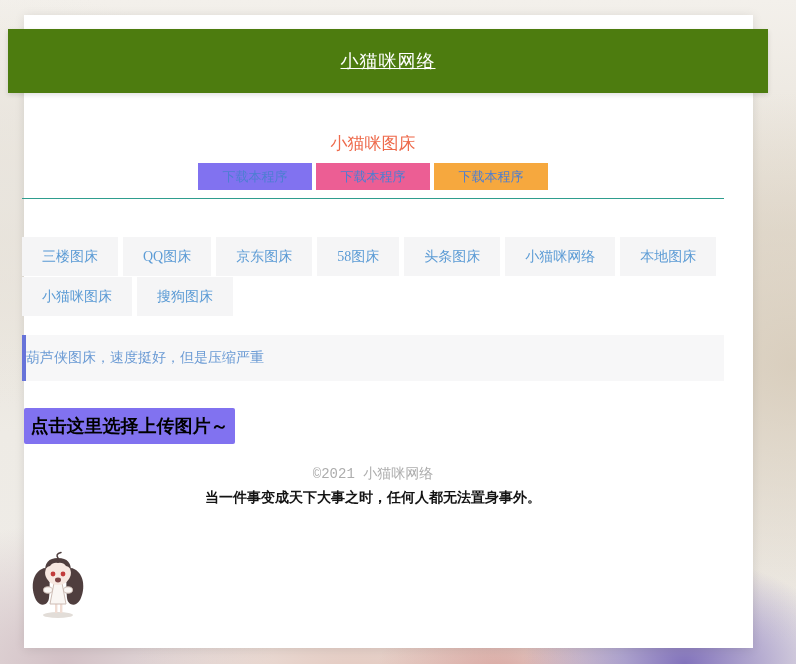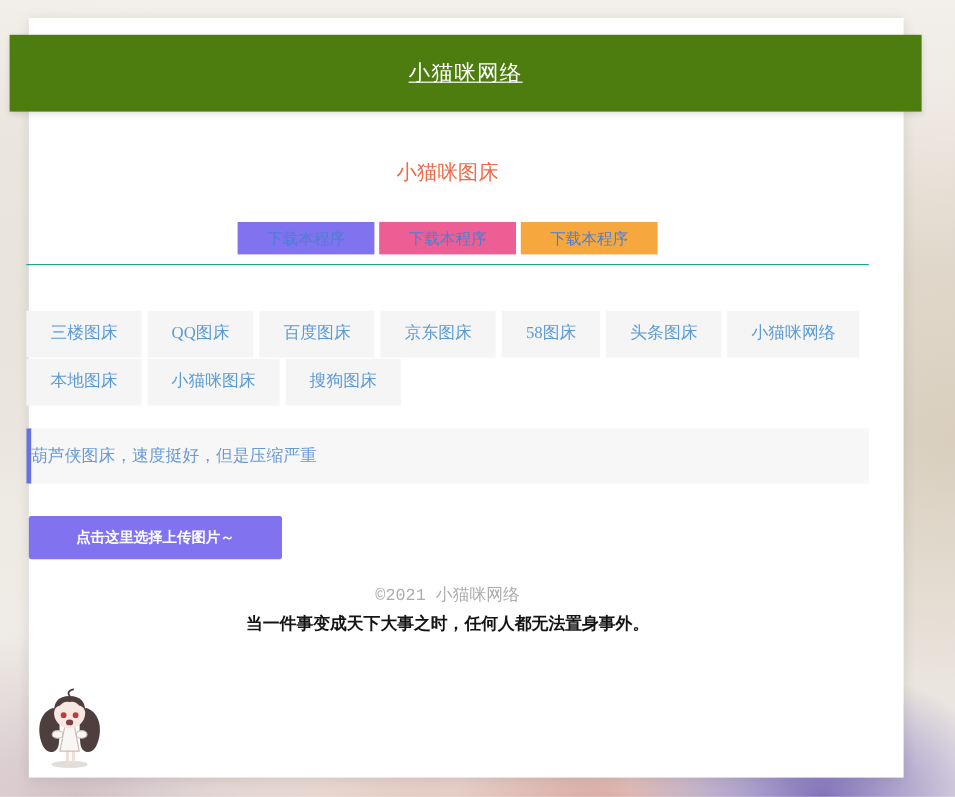--- a/index.html
+++ b/index.html
@@ -21,41 +21,41 @@
     background: #ffffff; box-shadow: 0 1px 10px rgba(0,0,0,.10);
   }
   .banner {
     position: absolute; left: 8px; top: 29px; width: 760px; height: 64px;
     display: flex; align-items: center; justify-content: center;
     color: #ffffff; font-size: 18px; letter-spacing: 1px; z-index: 5;
     box-shadow: 0 2px 5px rgba(0,0,0,.12);
   }
   .content { position: absolute; left: 22px; top: 93px; width: 702px; z-index: 6; }
   .page-title { margin-top: 39px; text-align: center; font-size: 17px; font-weight: 400; color: #ee6a4b; }
-  .btn-row { display: flex; justify-content: center; gap: 4px; margin-top: 30px; }
+  .btn-row { display: flex; justify-content: center; gap: 4px; margin-top: 8px; }
   .dl-btn {
     width: 114px; height: 27px; border: none; cursor: pointer;
     color: #4d7ed2; font-size: 13px; font-family: inherit;
   }
   .divider { margin-top: 8px; border: none; border-top: 1px solid #2e9d8e; }
   .tabs { display: flex; flex-wrap: wrap; column-gap: 5px; row-gap: 1px; margin-top: 38px; font-family: Liberation Serif, serif; }
   .tab {
     background: #f5f5f6; color: #5b9bd5; font-size: 14px;
     line-height: 39px; padding: 0 20px; cursor: pointer; white-space: nowrap;
   }
   .notice {
     margin-top: 19px; height: 46px; width: 100%;
     background: #f7f7f8; border-left: 4px solid #6773d9;
     display: flex; align-items: center; padding-left: 0;
     color: #6a9ad4; font-size: 14px;
   }
   .upload-btn {
     display: block; margin-top: 27px; margin-left: 2px;
     width: 211px; height: 36px; border: none; border-radius: 2px;
-    color: #ffffff; font-size: 12px; font-weight: 700; cursor: pointer;
+    color: #000000; font-size: 18px; font-weight: 700; cursor: pointer;
     font-family: inherit;
   }
   .copyright { margin-top: 21px; text-align: center; color: #adadad; font-size: 14px; font-family: Liberation Mono, monospace; }
   .quote { margin-top: 6px; text-align: center; color: #141414; font-size: 14px; font-weight: 700; }
   .mascot { margin-top: 43px; margin-left: 6px; width: 62px; height: 70px; }
 </style>
 </head>
 <body>
 
 <div class="card"></div>
@@ -72,21 +72,20 @@
     <button class="dl-btn" style="background-color: rgb(129, 114, 240);">下载本程序</button>
     <button class="dl-btn" style="background-color: rgb(236, 94, 148);">下载本程序</button>
     <button class="dl-btn" style="background-color: rgb(246, 168, 62);">下载本程序</button>
   </div>
 
   <hr class="divider">
 
   <div class="tabs">
     <span class="tab">三楼图床</span>
     <span class="tab">QQ图床</span>
-    <span class="tab">百度图床</span>
     <span class="tab">京东图床</span>
     <span class="tab">58图床</span>
     <span class="tab">头条图床</span>
     <span class="tab">小猫咪网络</span>
     <span class="tab">本地图床</span>
     <span class="tab">小猫咪图床</span>
     <span class="tab">搜狗图床</span>
   </div>
 
   <div class="notice">

